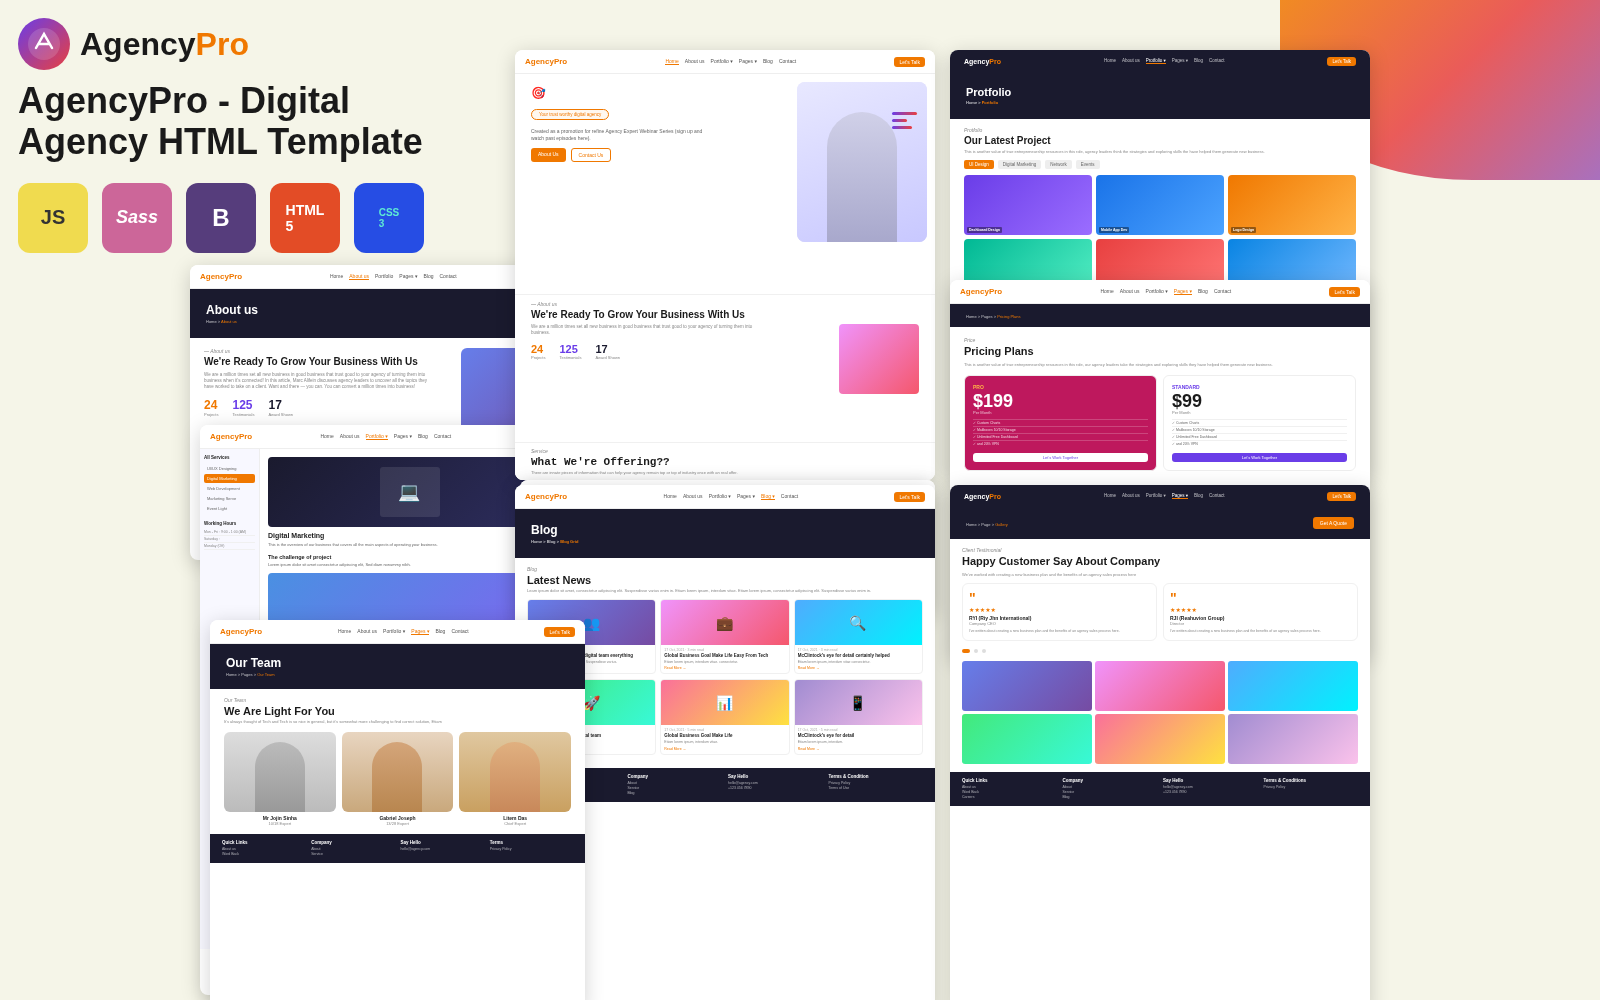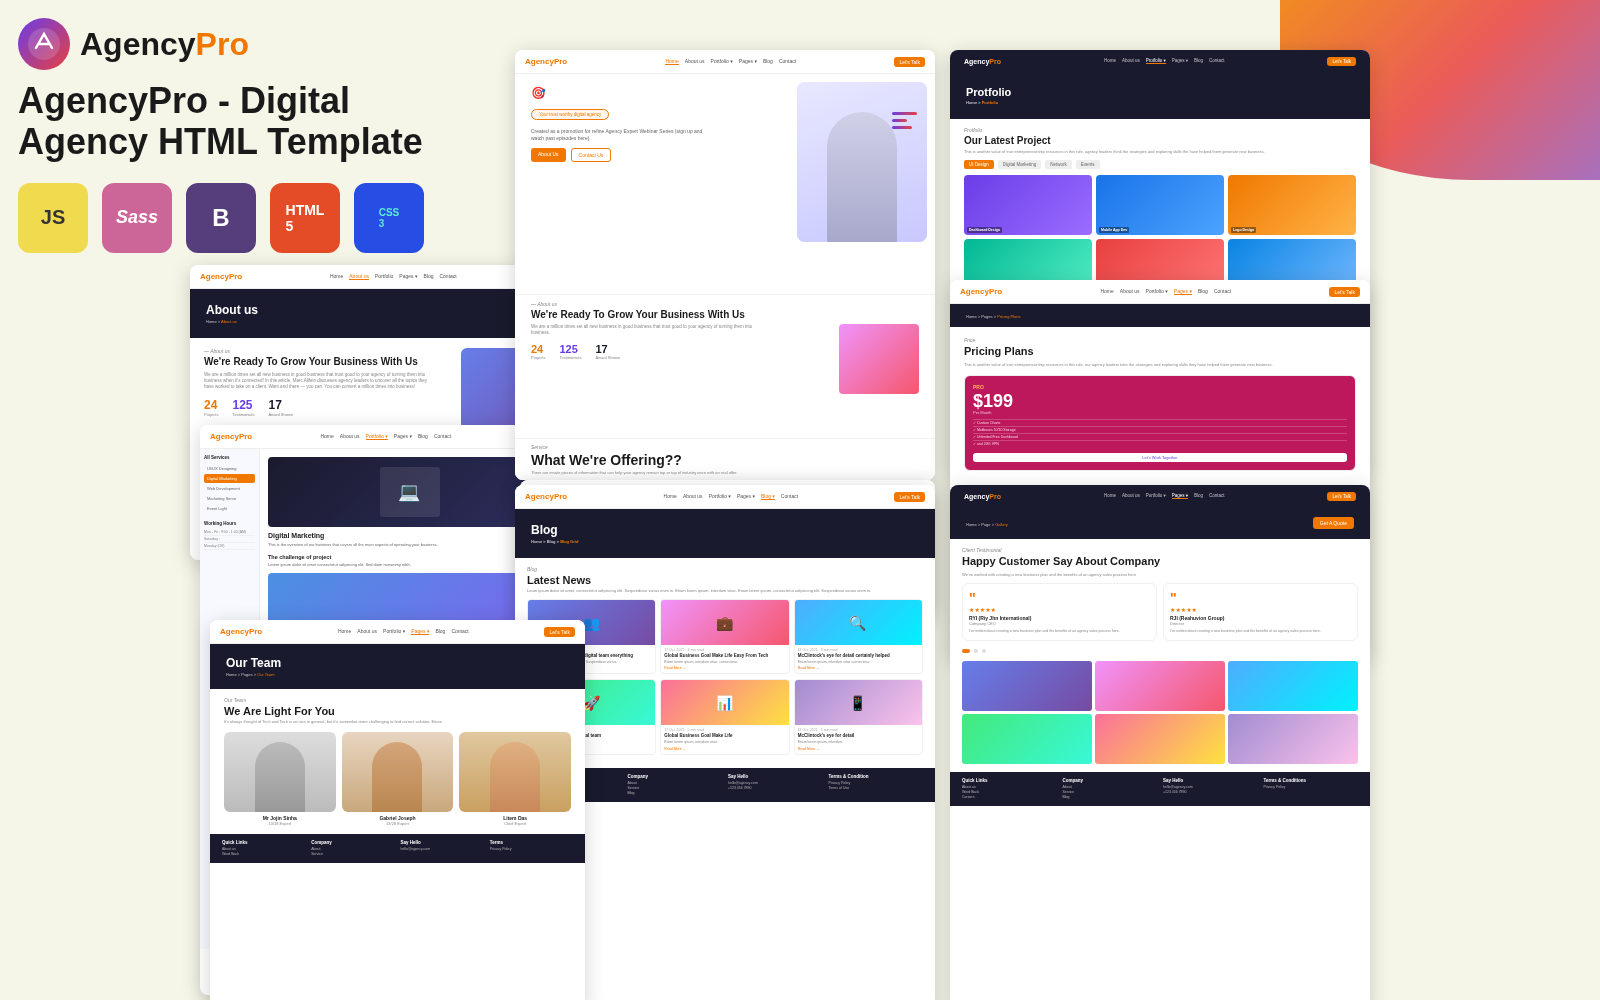--- a/index.html
+++ b/index.html
@@ -906,24 +906,25 @@
       color: #f07800;
     }
 
     .ss-offering-tag {
       font-size: 5px;
       color: #888;
       font-style: italic;
     }
 
     .ss-offering-h2 {
-      font-size: 14px;
+      font-size: 11px;
       font-weight: 800;
       color: #1a1a1a;
       margin: 2px 0 2px;
+      font-family: Liberation Mono, monospace;
     }
 
     .ss-offering-sub {
       font-size: 4px;
       color: #888;
     }
 
     
     .ss-contact-float {
       position: absolute;
@@ -1357,20 +1358,30 @@
           <div class="ss-price-badge">PRO</div>
           <div class="ss-price-amount">$199</div>
           <div class="ss-price-period">Per Month</div>
           <div class="ss-price-feature">✓ Custom Charts</div>
           <div class="ss-price-feature">✓ Mailboxes 10/10 Storage</div>
           <div class="ss-price-feature">✓ Unlimited Free Dashboard</div>
           <div class="ss-price-feature">✓ and 20% VPN</div>
           <div class="ss-price-btn">Let's Work Together</div>
         </div>
 
+        <div class="ss-price-card">
+          <div class="ss-price-badge" style="color:#6a3de8;">STANDARD</div>
+          <div class="ss-price-amount">$99</div>
+          <div class="ss-price-period">Per Month</div>
+          <div class="ss-price-feature">✓ Custom Charts</div>
+          <div class="ss-price-feature">✓ Mailboxes 10/10 Storage</div>
+          <div class="ss-price-feature">✓ Unlimited Free Dashboard</div>
+          <div class="ss-price-feature">✓ and 20% VPN</div>
+          <div class="ss-price-btn" style="background:#6a3de8;">Let's Work Together</div>
+        </div>
       </div>
     </div>
   </div>
 
   <div class="screenshot ss-blog">
     <div class="ss-nav">
       <span class="ss-nav-logo">AgencyPro</span>
       <div class="ss-nav-links">
         <span class="ss-nav-link">Home</span>
         <span class="ss-nav-link">About us</span>

